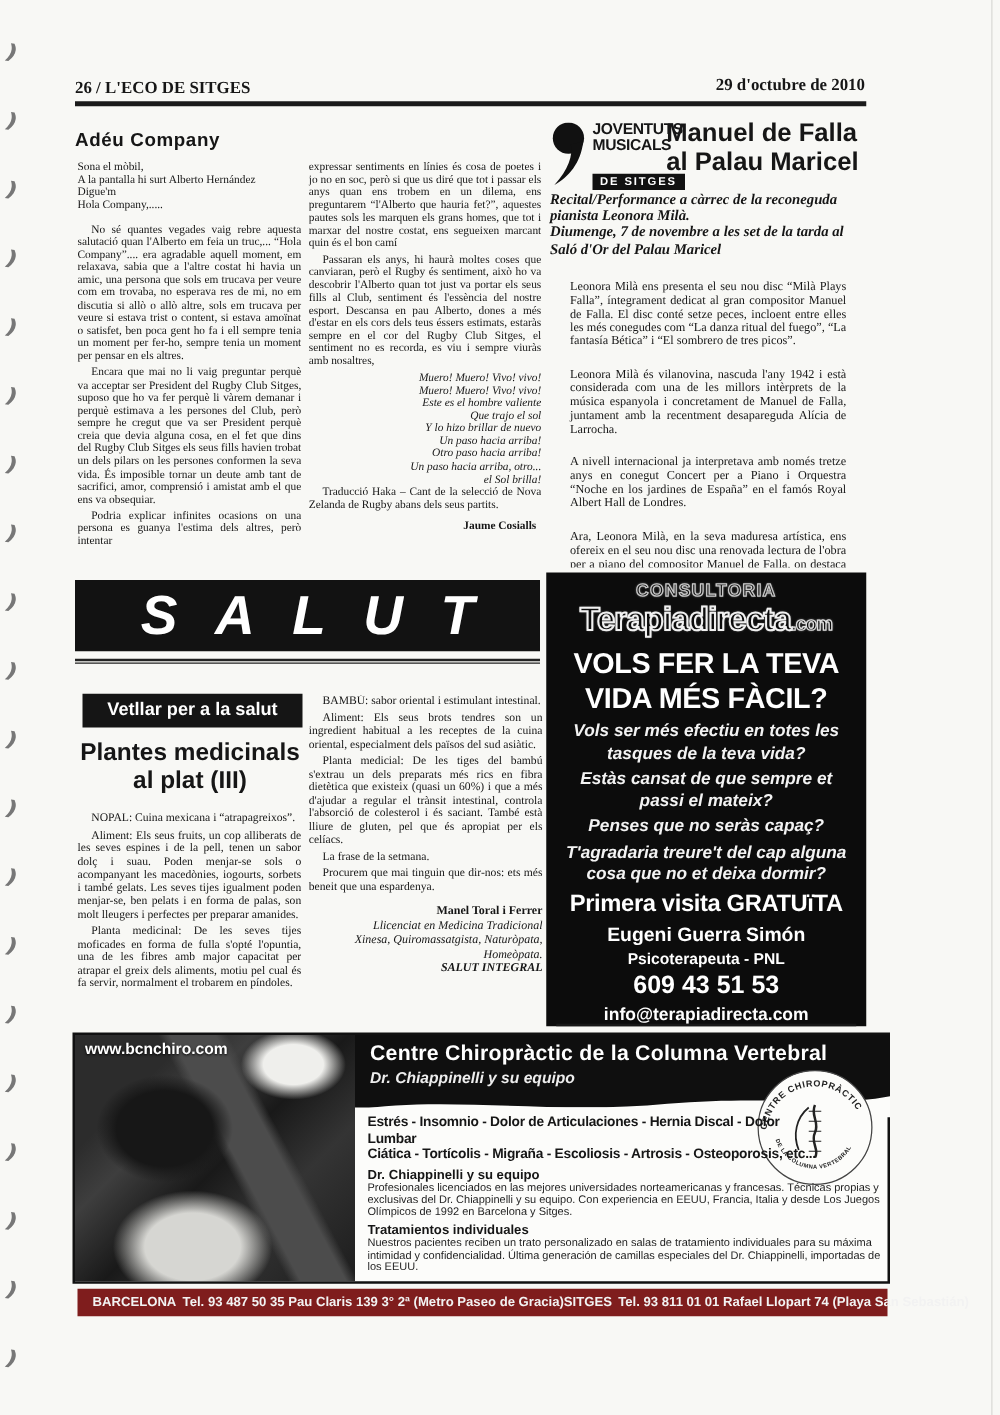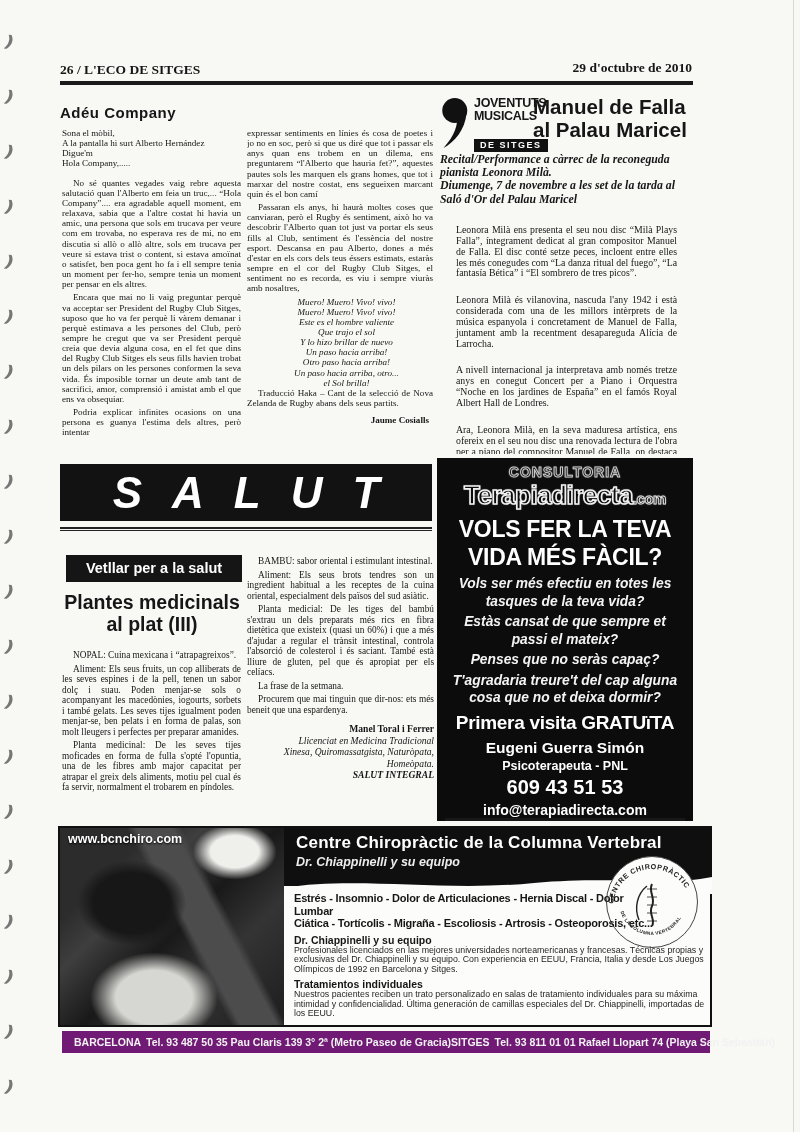--- a/index.html
+++ b/index.html
@@ -23,21 +23,21 @@
                border-top:3px solid #1a1a1a; border-bottom:1px solid #1a1a1a; }
   
   .adeu-title { position:absolute; left:60px; top:104px; width:372px; text-align:left;
     font-family:"Liberation Sans",sans-serif; font-size:15px; font-weight:bold; letter-spacing:.5px; }
   .col { position:absolute; overflow:hidden; text-align:justify; }
   .col p { margin:0 0 3px; text-indent:11px; }
   .col p.noindent { text-indent:0; }
   .col-a1 { left:62px;  top:128px; width:179px; height:331px; font-size:9.1px; line-height:10.15px; }
   .col-a2 { left:247px; top:128px; width:186px; height:331px; font-size:9.1px; line-height:10.15px; }
   .verse { margin-bottom:9px; text-align:left; }
-  .poem { margin-left:13px; font-style:italic; text-align:center; }
+  .poem { margin-left:13px; font-style:italic; text-align:right; }
   .poemcredit { margin-top:1px; }
   .sig { text-align:right; font-weight:bold; margin-top:7px; padding-right:4px; }
   
   .jjmm-logo { position:absolute; left:440px; top:98px; width:32px; height:50px; }
   .jjmm-text { position:absolute; left:474px; top:97px; font-family:"Liberation Sans",sans-serif; }
   .jjmm-text .l { font-size:12.5px; font-weight:900; letter-spacing:-.3px; line-height:13px; }
   .jjmm-text .box { display:inline-block; margin-top:16px; background:#111; color:#fff;
     font-size:9px; font-weight:bold; letter-spacing:1.5px; padding:1px 6px 2px; }
   .falla-title { position:absolute; left:533px; top:95px; width:162px;
     font-family:Liberation Sans, sans-serif; font-size:20.5px; font-weight:bold; line-height:23px; }
@@ -101,21 +101,21 @@
     padding:5px 12px 0; }
   .ch-banner .t { color:#fff; font-size:17px; font-weight:bold; letter-spacing:.2px; }
   .ch-banner .s { color:#ededed; font-size:12.5px; font-weight:bold; font-style:italic; margin-top:2px; }
   .ch-wave { position:absolute; left:224px; top:44px; width:428px; height:22px; }
   .ch-seal { position:absolute; right:10px; top:26px; width:96px; height:96px; }
   .ch-body { position:absolute; left:234px; top:64px; width:414px; height:132px; overflow:hidden; }
   .ch-sym { width:364px; font-size:11px; font-weight:bold; line-height:12.5px; letter-spacing:-.2px; }
   .ch-sec { margin-top:4px; width:100%; }
   .ch-sec .h { font-size:10.5px; font-weight:bold; }
   .ch-sec .b { font-size:8.8px; line-height:9.6px; color:#1f1f1f; }
-  .ch-footer { position:absolute; left:62px; top:1031px; width:648px; height:22px; background:#701a75;
+  .ch-footer { position:absolute; left:62px; top:1031px; width:648px; height:22px; background:#7f1d1d;
     color:#f2f2f2; font-family:"Liberation Sans",sans-serif; font-size:10.5px; font-weight:bold;
     display:flex; align-items:center; justify-content:space-between; padding:0 12px; white-space:nowrap; }
   .ch-footer b { margin-right:5px; }
 </style>
 </head>
 <body>
 
 <div class="page">
 
   <div class="binding">

